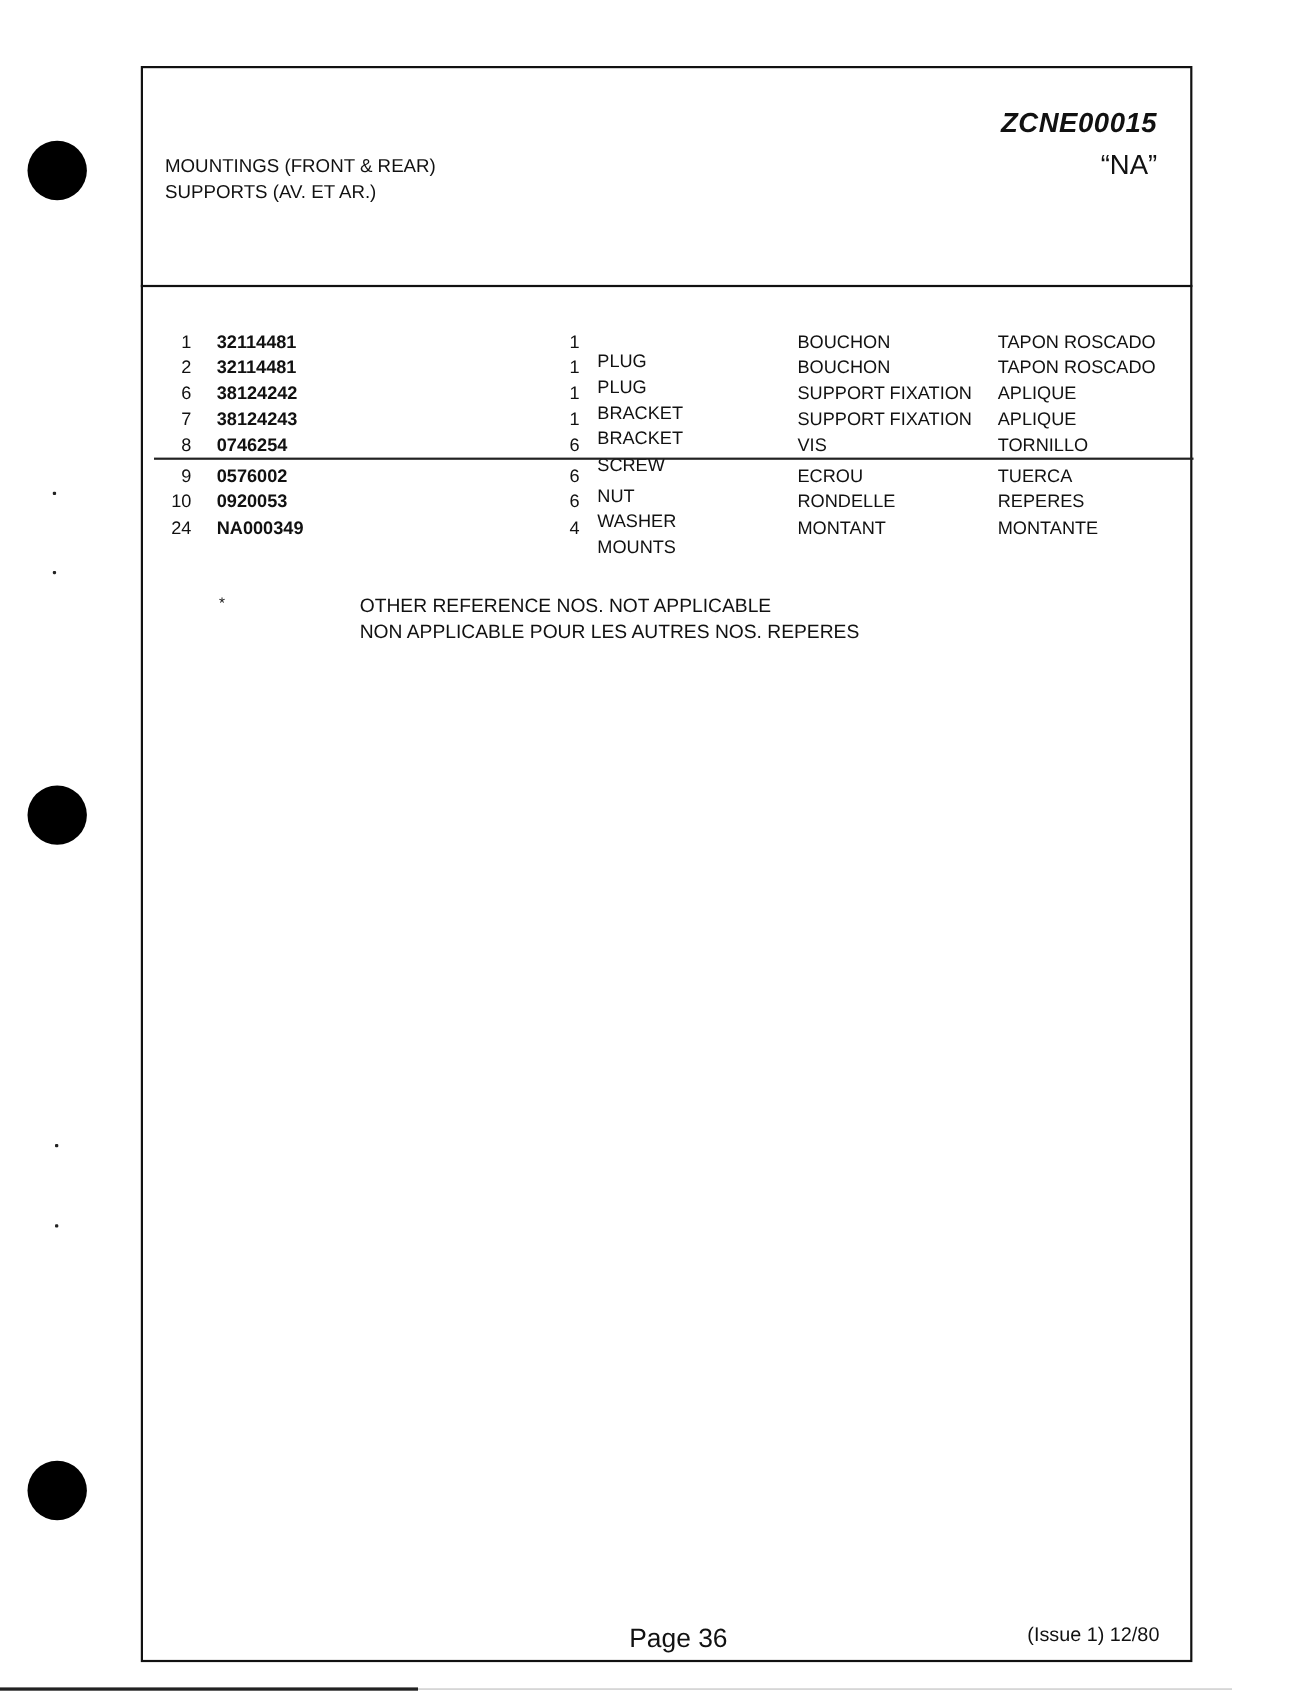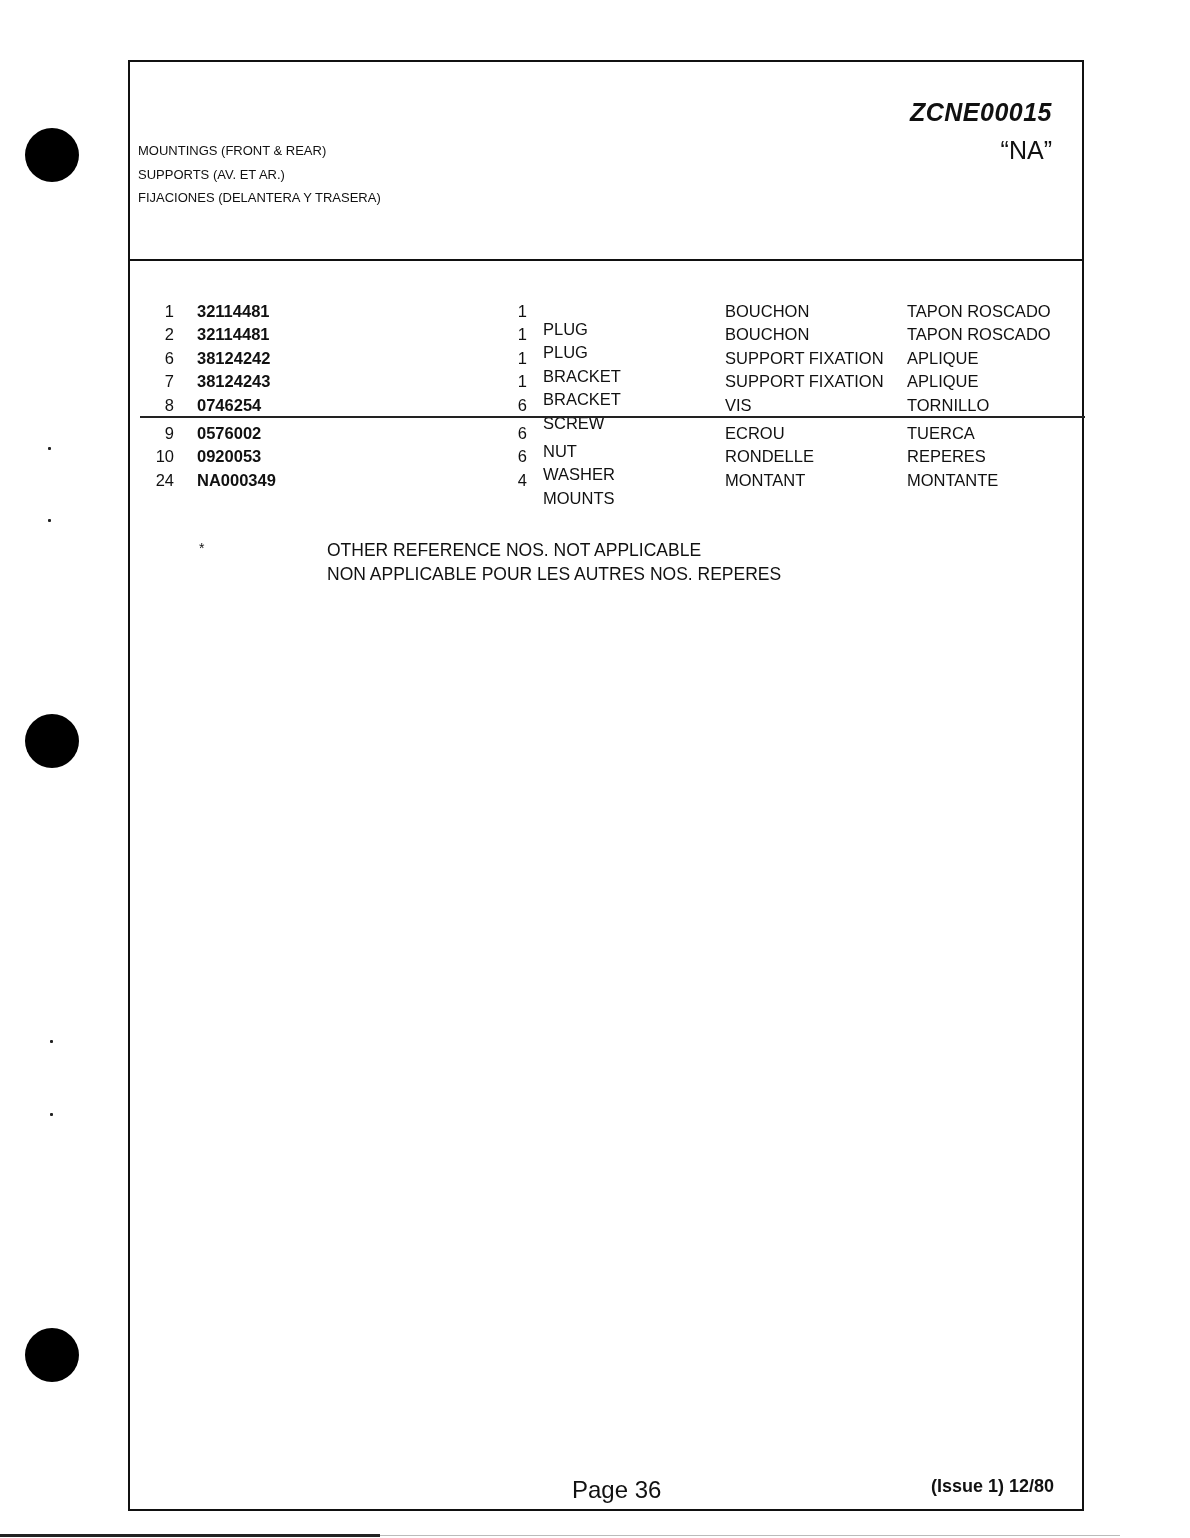--- a/index.html
+++ b/index.html
@@ -4,37 +4,37 @@
 <style>
   html, body { margin:0; padding:0; }
   body {
     width:1190px; height:1538px; position:relative; background:#ffffff;
     font-family:"Liberation Sans", sans-serif; color:#111; overflow:hidden;
   }
   .hole { position:absolute; width:54px; height:54px; border-radius:50%; background:#000; left:25px; }
   .speck { position:absolute; width:3px; height:3px; background:#222; border-radius:1px; }
   .frame { position:absolute; left:128px; top:60px; width:956px; height:1451px; border:2px solid #111; box-sizing:border-box; }
   .hdr-divider { position:absolute; left:128px; top:259px; width:956px; height:2px; background:#111; }
-  .title-block { position:absolute; left:138px; top:139px; font-size:13px; line-height:23.5px; }
+  .title-block { position:absolute; left:150px; top:139px; font-size:17px; line-height:23.5px; }
   .doc-code { position:absolute; right:138px; top:98px; font-size:25px; font-weight:bold; letter-spacing:0.5px;font-style:italic; }
   .doc-region { position:absolute; right:138px; top:136px; font-size:25px; }
   .parts { position:absolute; left:0; top:300px; width:1190px; }
   .row { position:relative; height:23.4px; font-size:16.5px; }
   .row span { position:absolute; top:2px; white-space:nowrap; }
   .c-ref { right:1016px; text-align:right; }
   .c-part { left:197px;font-weight:bold; }
   .c-qty { right:663px; text-align:right; }
   .c-en { left:543px;margin-top:18px; }
   .c-fr { left:725px; }
   .c-es { left:907px; }
   .row-sep { position:absolute; left:140px; top:416px; width:945px; height:1.5px; background:#222; }
   .note-star { position:absolute; left:199px; top:540px; font-size:14px; }
   .note { position:absolute; left:327px; top:538px; font-size:17.5px; line-height:24px; }
   .footer-page { position:absolute; left:572px; top:1476px; font-size:24px; }
-  .footer-issue { position:absolute; right:136px; top:1476px; font-size:18px; font-weight:bold; }
+  .footer-issue { position:absolute; right:136px; top:1476px; font-size:18px; font-weight:normal; }
   .bottom-rule { position:absolute; left:0; top:1534px; width:380px; height:3px; background:#222; }
   .bottom-rule2 { position:absolute; left:380px; top:1535px; width:740px; height:1px; background:#bbb; }
 </style>
 </head>
 <body>
 
 <div class="hole" style="top:128px;"></div>
 <div class="hole" style="top:714px;"></div>
 <div class="hole" style="top:1328px;"></div>
 <div class="speck" style="left:48px;top:447px;"></div>
@@ -44,21 +44,20 @@
 
 <div class="frame"></div>
 <div class="hdr-divider"></div>
 
 <div class="doc-code">ZCNE00015</div>
 <div class="doc-region">“NA”</div>
 
 <div class="title-block">
   <div>MOUNTINGS (FRONT &amp; REAR)</div>
   <div>SUPPORTS (AV. ET AR.)</div>
-  <div>FIJACIONES (DELANTERA Y TRASERA)</div>
 </div>
 
 <div class="parts">
   <div class="row">
     <span class="c-ref">1</span>
     <span class="c-part">32114481</span>
     <span class="c-qty">1</span>
     <span class="c-en">PLUG</span>
     <span class="c-fr">BOUCHON</span>
     <span class="c-es">TAPON ROSCADO</span>

